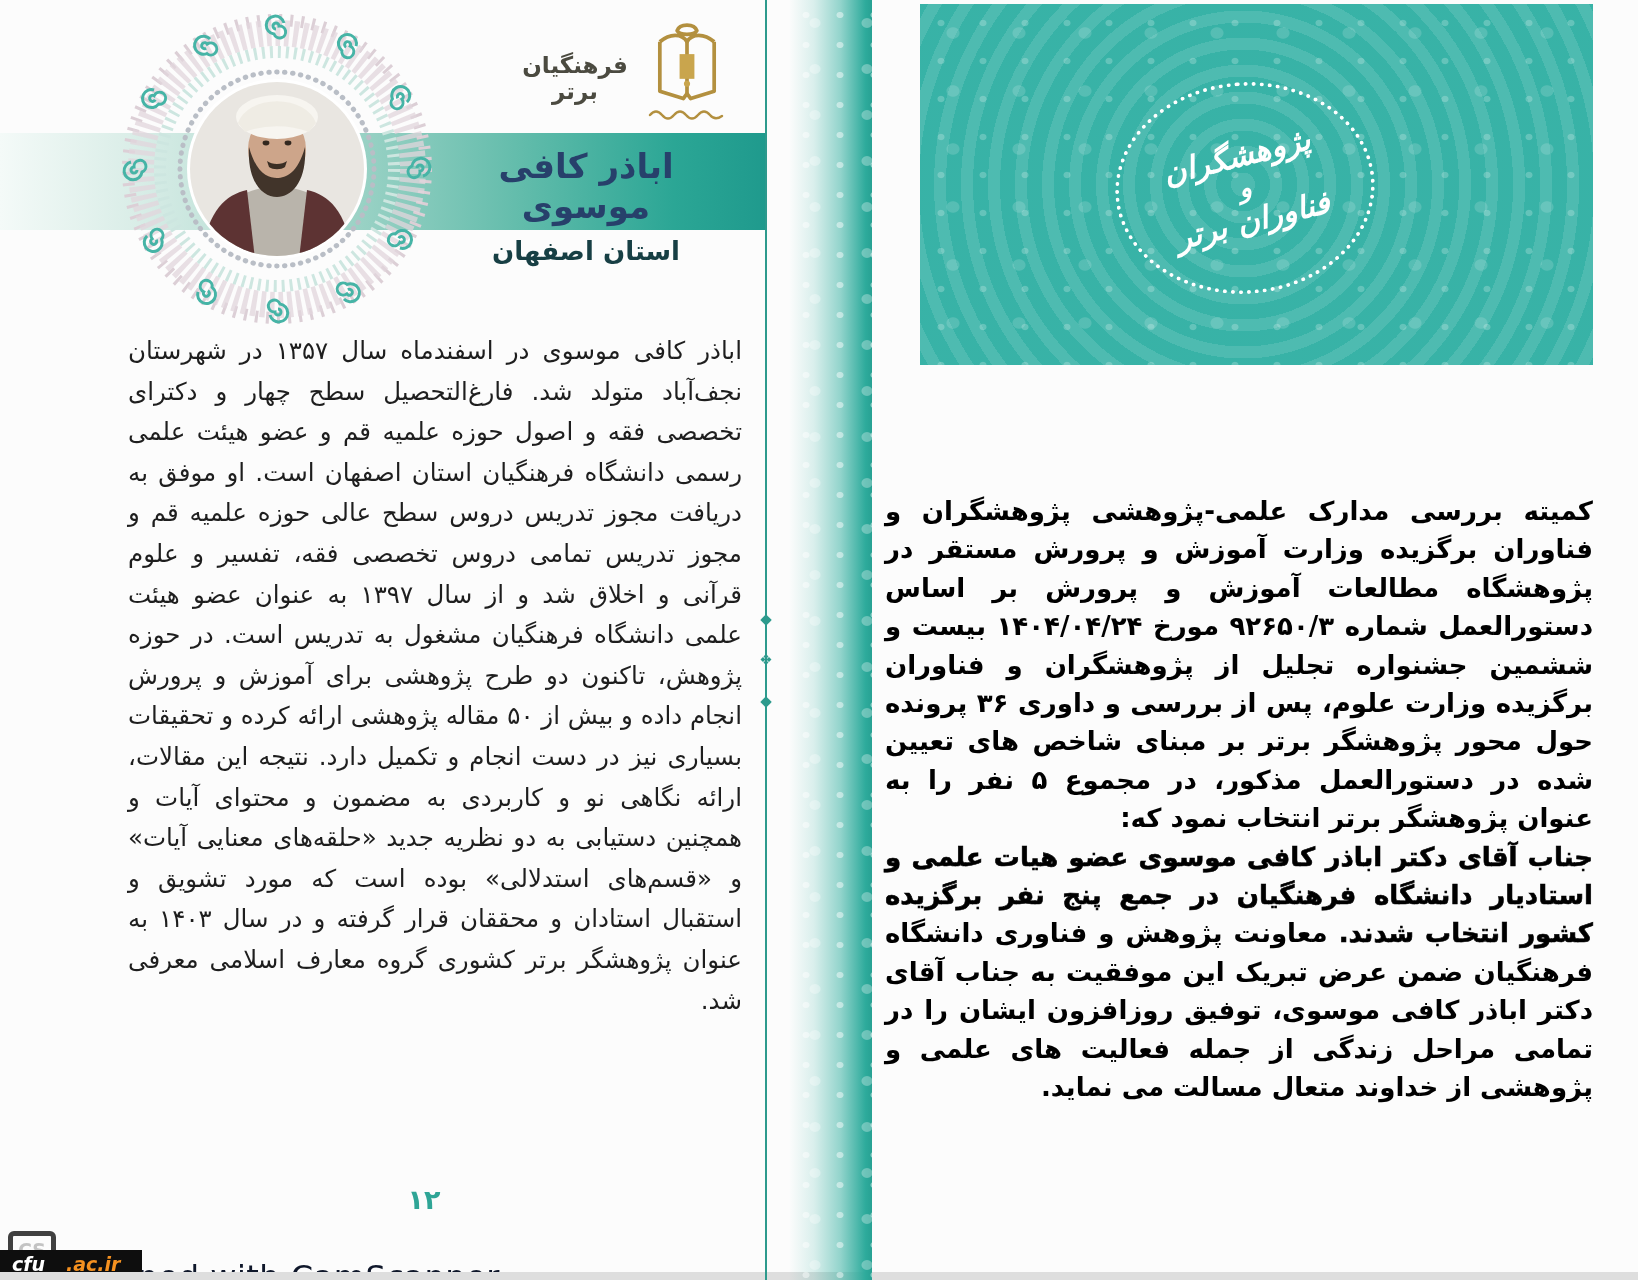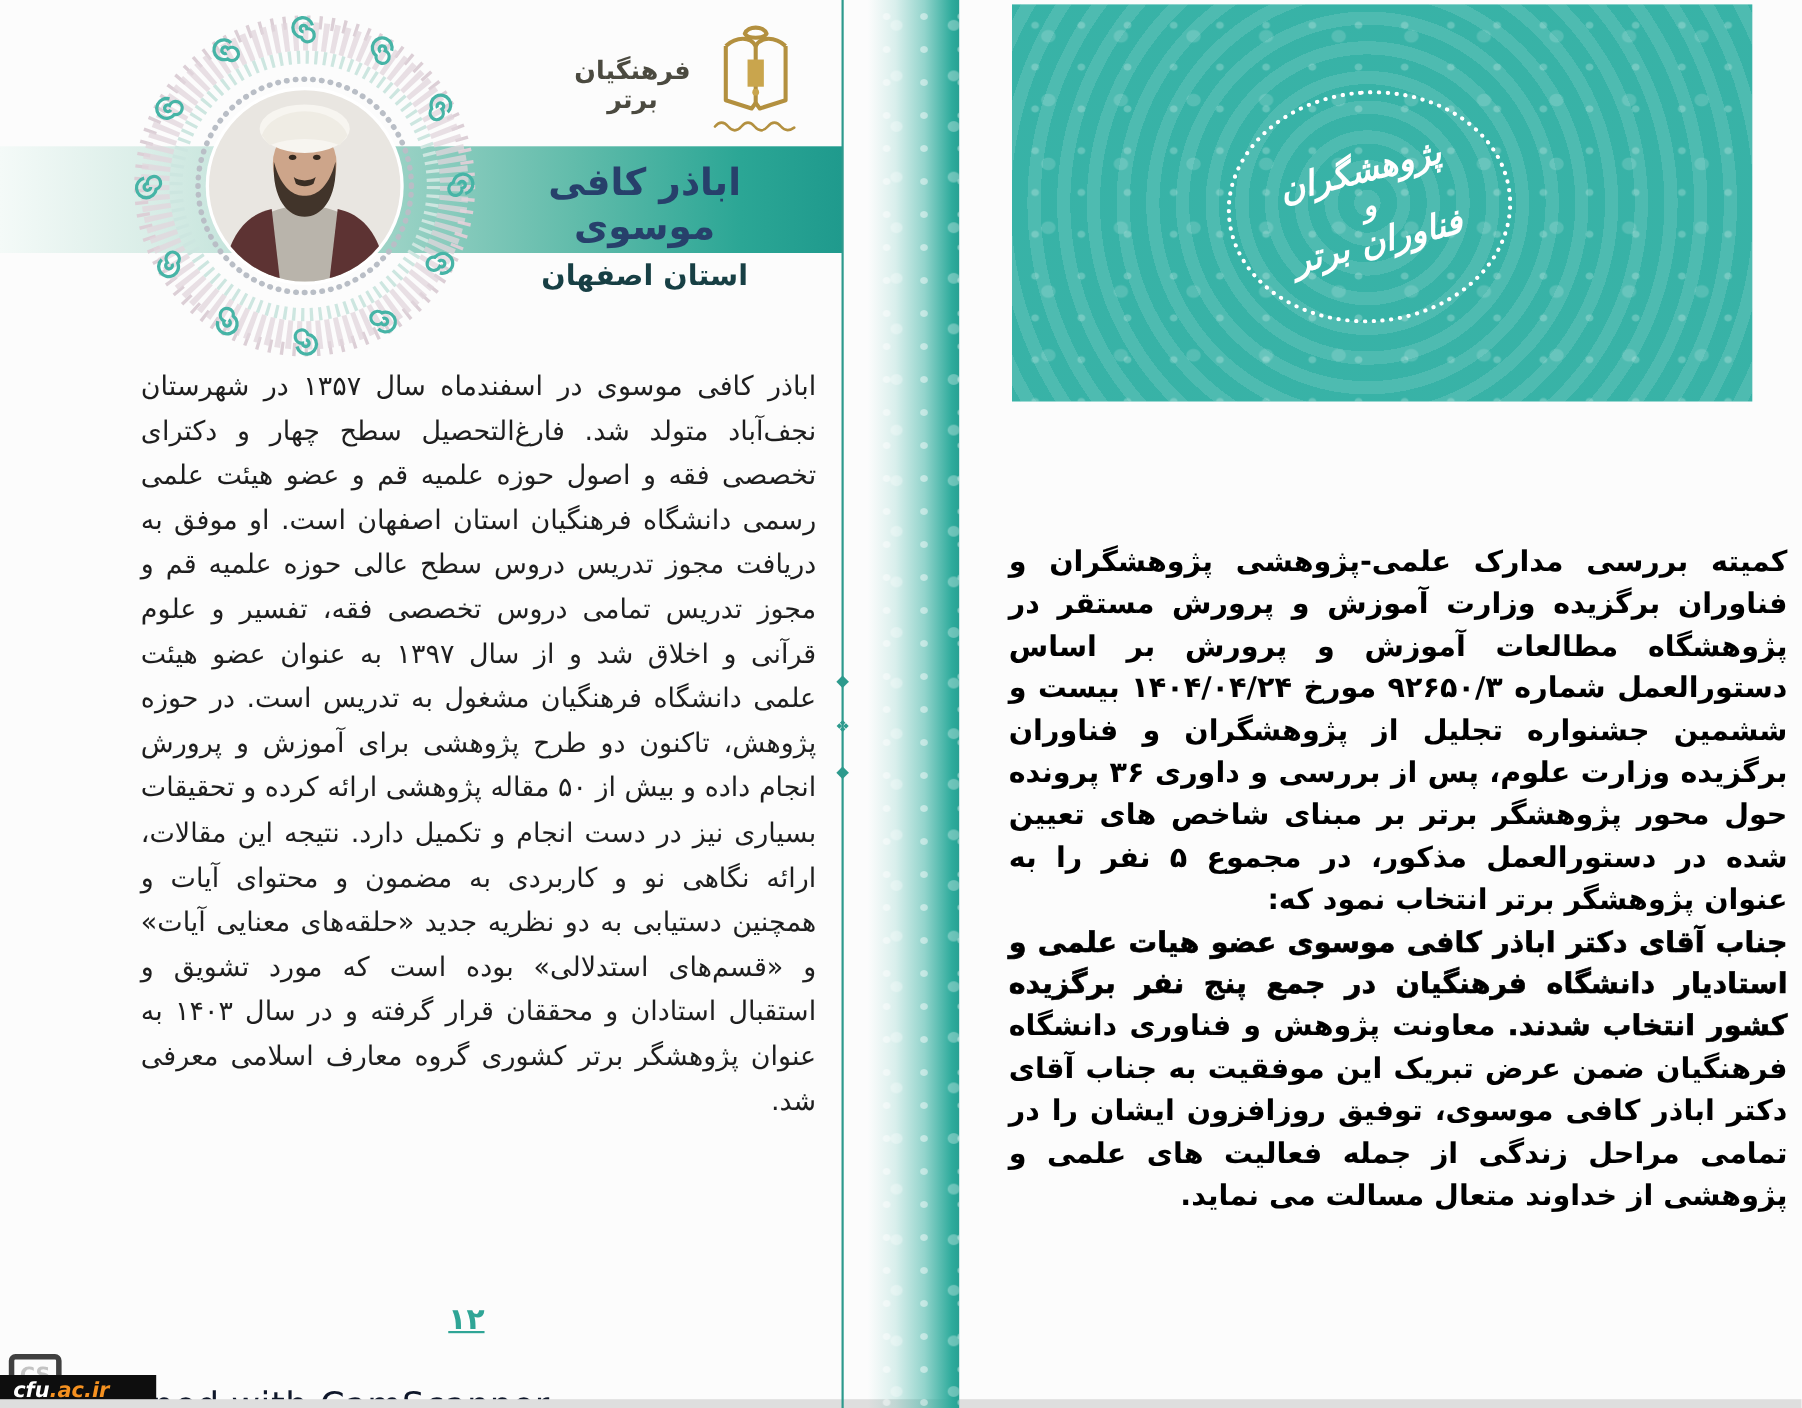--- a/index.html
+++ b/index.html
@@ -26,21 +26,21 @@
   }
   .lp-logo{position:absolute;left:648px;top:22px;width:78px;height:84px;}
   .lp-logo-caption{position:absolute;left:646px;top:104px;width:82px;height:18px;}
   .medallion{position:absolute;left:116px;top:10px;width:322px;height:318px;z-index:2;}
   .lp-body{
     position:absolute;left:128px;top:331px;width:614px;z-index:1;
     direction:rtl;text-align:justify;font-size:24.5px;line-height:40.6px;color:#1e1e1e;
   }
   .page-number{
     position:absolute;left:396px;top:1184px;width:56px;
-    text-align:center;font-size:27px;font-weight:bold;color:#2fa596;text-decoration:underline;
+    text-align:center;font-size:27px;font-weight:bold;color:#2fa596;
   }
   .page-rule{position:absolute;left:765px;top:0;width:2px;height:1280px;background:#2d9a8d;z-index:2;}
   .rule-ornament{
     position:absolute;left:752px;top:612px;width:28px;z-index:3;
     display:flex;flex-direction:column;align-items:center;gap:26px;
     color:#2d9a8d;font-size:15px;line-height:15px;
   }
   
   .spine{
     position:absolute;left:789px;top:0;width:83px;height:1280px;z-index:1;
@@ -72,37 +72,37 @@
   }
   .rp-oval-text .mid{font-size:26px;display:block;line-height:30px;}
   .rp-headline{
     position:absolute;left:888px;top:384px;width:700px;
     direction:rtl;text-align:center;font-size:30px;line-height:44px;
     font-weight:bold;color:#10141c;
   }
   .rp-body{
     position:absolute;left:885px;top:492px;width:708px;
     direction:rtl;text-align:justify;font-size:26px;line-height:38.4px;
-    font-weight:bold;color:#000000;margin-left:32px;
+    font-weight:bold;color:#000000;
   }
   .rp-body p{margin:0;}
   .rp-body .emph{-webkit-text-stroke:0.6px #000;}
   
   .cs-badge{
     position:absolute;left:8px;top:1231px;width:38px;height:28px;
     border:5px solid #404040;border-radius:6px;color:#c3c3c3;
     font-size:19px;font-weight:bold;display:flex;align-items:center;justify-content:center;
   }
   .cs-text{
     position:absolute;left:58px;top:1258px;font-size:32px;color:#0f172a;letter-spacing:0.5px;
   }
   .site-badge{
     position:absolute;left:0;top:1250px;width:142px;height:27px;background:#0e0e0e;
     display:flex;align-items:center;padding-left:12px;box-sizing:border-box;
-    font-style:italic;font-weight:bold;font-size:19px;
+    font-style:italic;font-weight:bold;font-size:19px;gap:21px;
   }
   .site-badge .w{color:#ffffff;}
   .site-badge .o{color:#f59120;}
   .bottom-strip{position:absolute;left:0;top:1272px;width:1638px;height:8px;background:#dedede;}
 </style>
 </head>
 <body>
 
 <div class="canvas">
 

